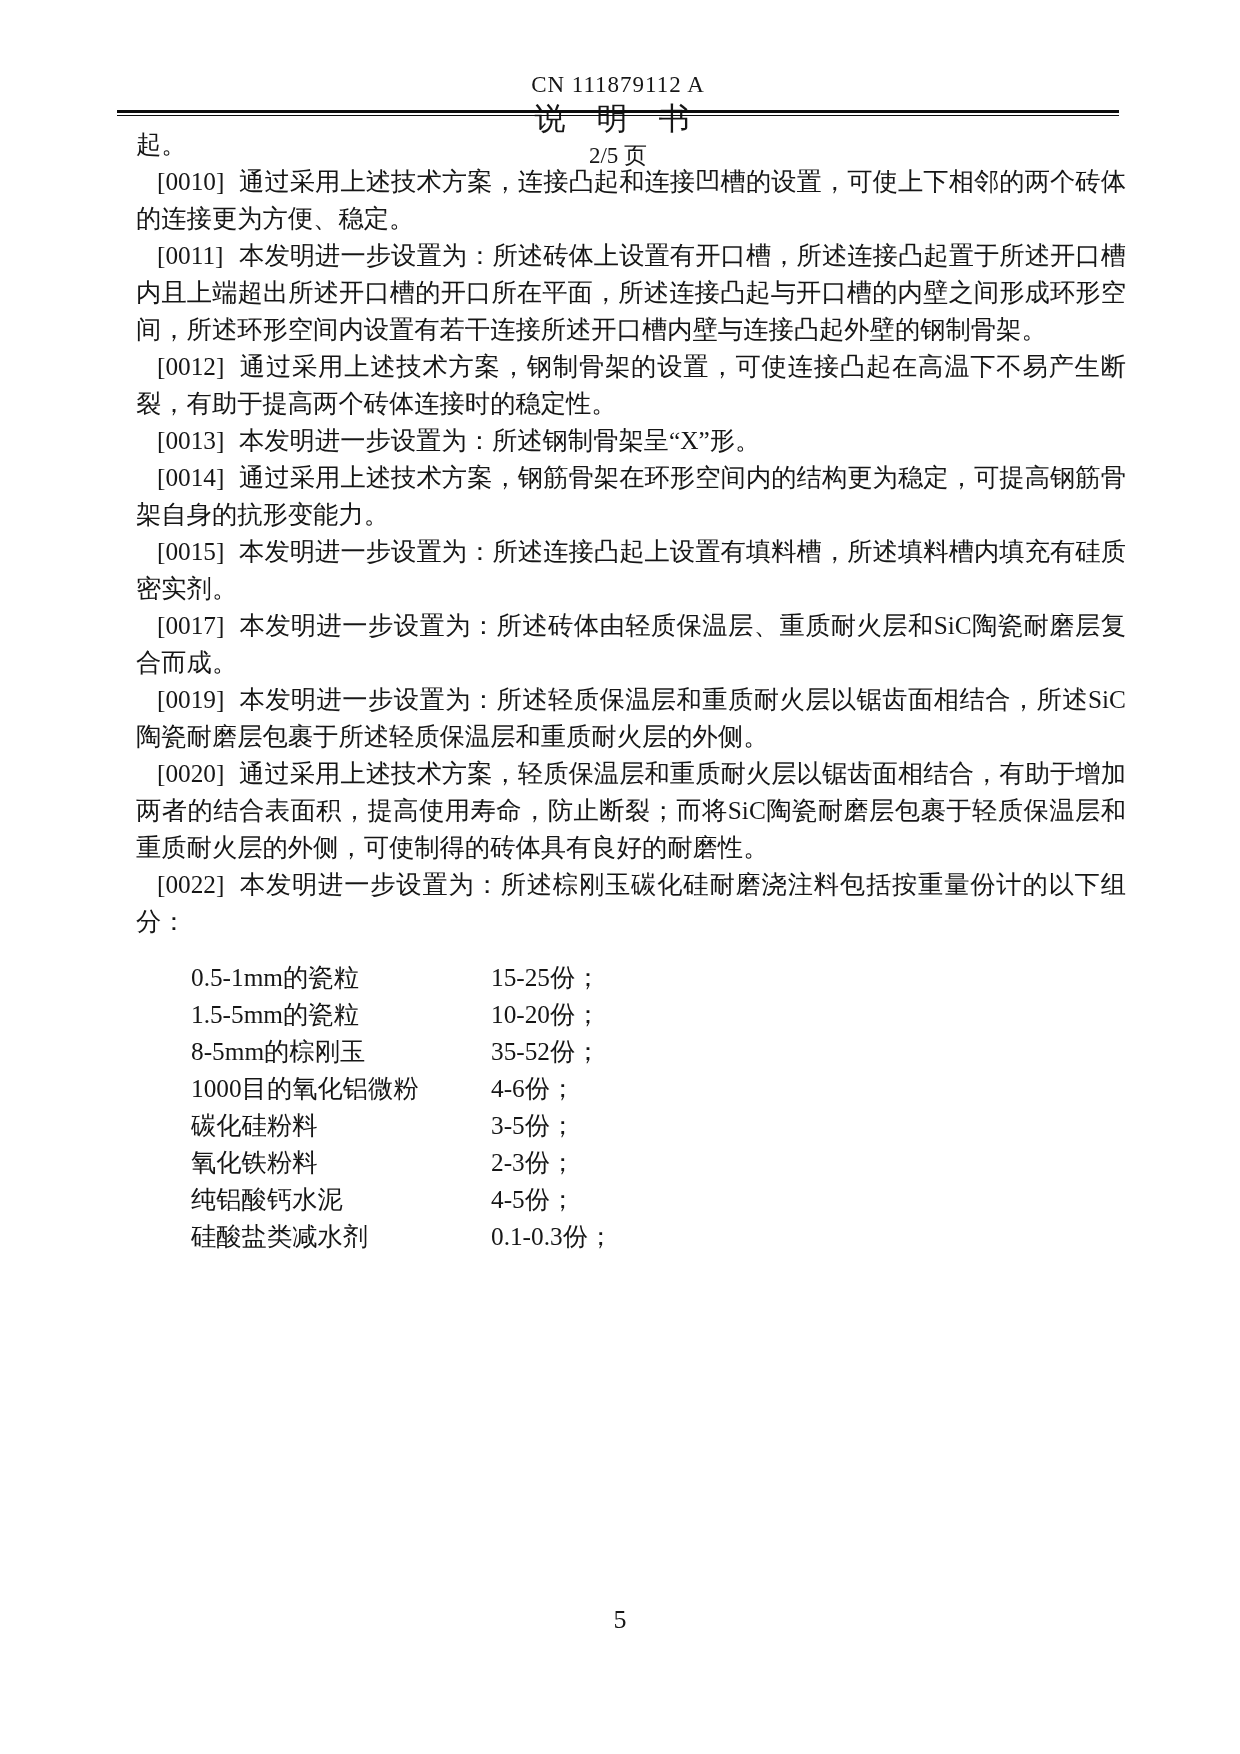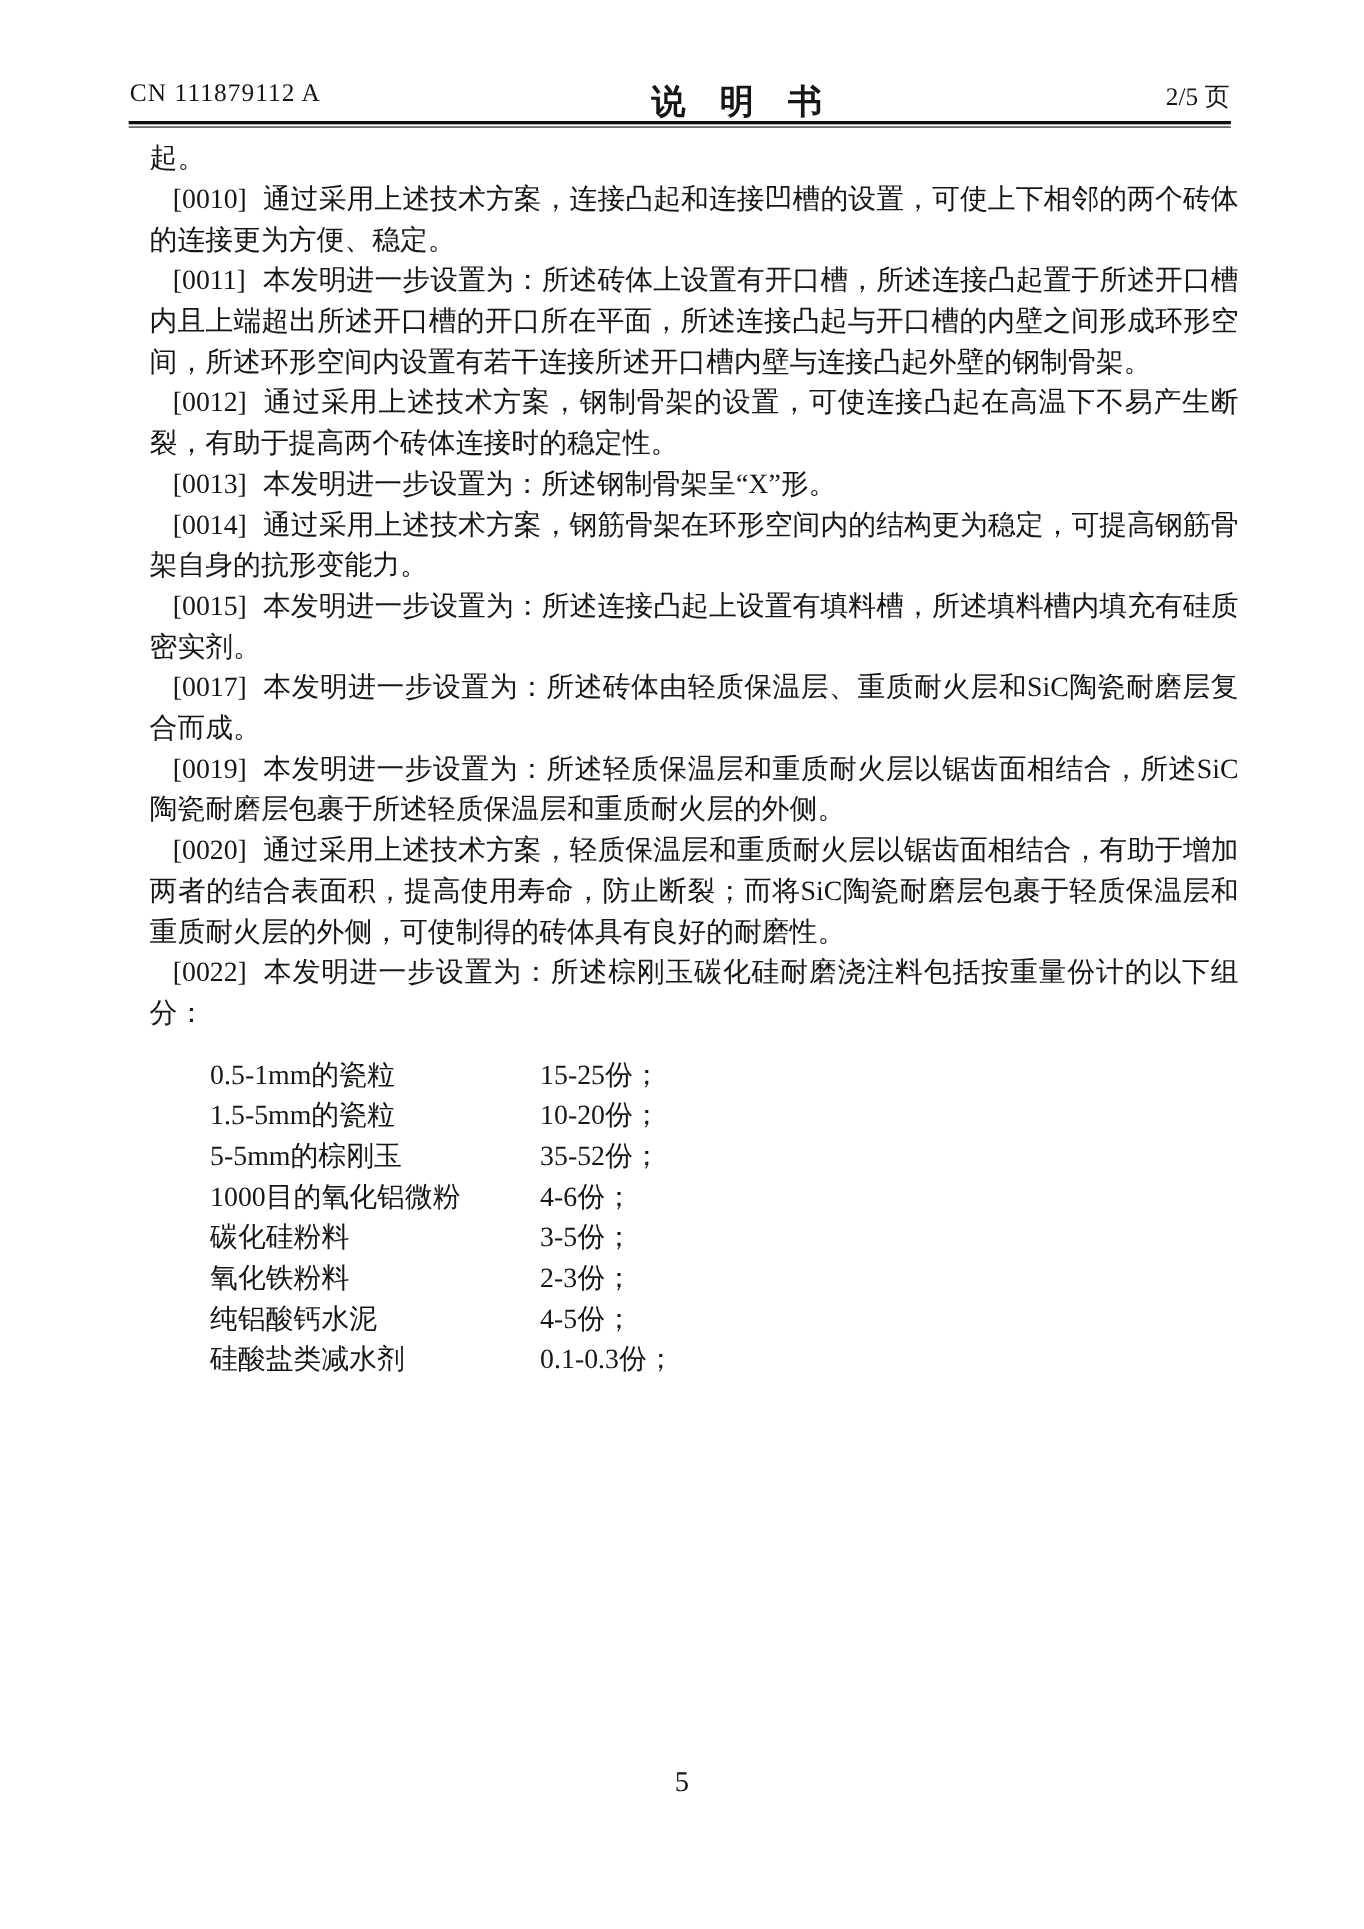--- a/index.html
+++ b/index.html
@@ -8,26 +8,26 @@
     width:1240px; height:1754px;
     margin:0 auto;
     background:#ffffff;
     color:#161616;
     font-family:"Liberation Serif","DejaVu Serif",serif;
     overflow:hidden;
   }
   
   .header {
     position:absolute; left:118px; right:122px; top:0; height:108px;
-    display:flex; justify-content:space-between; align-items:flex-start;
-    padding-top:72px; box-sizing:border-box;
+    display:flex; justify-content:space-between; align-items:center;
+    padding-top:72px; box-sizing:border-box;flex-direction:column;
   }
   .doc-num  { font-size:23px; letter-spacing:1px; white-space:nowrap; }
   .doc-title{
-    font-size:31px; font-weight:700; white-space:nowrap;
+    font-size:31px; font-weight:400; white-space:nowrap;
     font-family:"Liberation Sans","DejaVu Sans",sans-serif;
     transform:translateX(-6px);
   }
   .page-info{ font-size:23px; white-space:nowrap;font-family:Liberation Serif, serif; }
   .rule {
     position:absolute; left:117px; right:121px; top:110px;
     height:6px; box-sizing:border-box;
     border-top:3px solid #0d0d0d;
     border-bottom:1px solid #0d0d0d;
   }
@@ -71,21 +71,21 @@
         <div class="para"><span class="pnum">[0014]</span><span>通过采用上述技术方案，钢筋骨架在环形空间内的结构更为稳定，可提高钢筋骨架自身的抗形变能力。</span></div>
         <div class="para"><span class="pnum">[0015]</span><span>本发明进一步设置为：所述连接凸起上设置有填料槽，所述填料槽内填充有硅质密实剂。</span></div>
         <div class="para"><span class="pnum">[0017]</span><span>本发明进一步设置为：所述砖体由轻质保温层、重质耐火层和SiC陶瓷耐磨层复合而成。</span></div>
         <div class="para"><span class="pnum">[0019]</span><span>本发明进一步设置为：所述轻质保温层和重质耐火层以锯齿面相结合，所述SiC陶瓷耐磨层包裹于所述轻质保温层和重质耐火层的外侧。</span></div>
         <div class="para"><span class="pnum">[0020]</span><span>通过采用上述技术方案，轻质保温层和重质耐火层以锯齿面相结合，有助于增加两者的结合表面积，提高使用寿命，防止断裂；而将SiC陶瓷耐磨层包裹于轻质保温层和重质耐火层的外侧，可使制得的砖体具有良好的耐磨性。</span></div>
         <div class="para"><span class="pnum">[0022]</span><span>本发明进一步设置为：所述棕刚玉碳化硅耐磨浇注料包括按重量份计的以下组分：</span></div>
       </div>
     <div id="formula" class="formula">
         <div class="formula-row"><span class="fname">0.5-1mm的瓷粒</span><span class="famt">15-25份；</span></div>
         <div class="formula-row"><span class="fname">1.5-5mm的瓷粒</span><span class="famt">10-20份；</span></div>
-        <div class="formula-row"><span class="fname">5-5mm的棕刚玉</span><span class="famt">35-52份；</span></div>
+        <div class="formula-row"><span class="fname">8-5mm的棕刚玉</span><span class="famt">35-52份；</span></div>
         <div class="formula-row"><span class="fname">1000目的氧化铝微粉</span><span class="famt">4-6份；</span></div>
         <div class="formula-row"><span class="fname">碳化硅粉料</span><span class="famt">3-5份；</span></div>
         <div class="formula-row"><span class="fname">氧化铁粉料</span><span class="famt">2-3份；</span></div>
         <div class="formula-row"><span class="fname">纯铝酸钙水泥</span><span class="famt">4-5份；</span></div>
         <div class="formula-row"><span class="fname">硅酸盐类减水剂</span><span class="famt">0.1-0.3份；</span></div>
       </div>
   </div>
 
   <div class="footer">
     <span>5</span>

